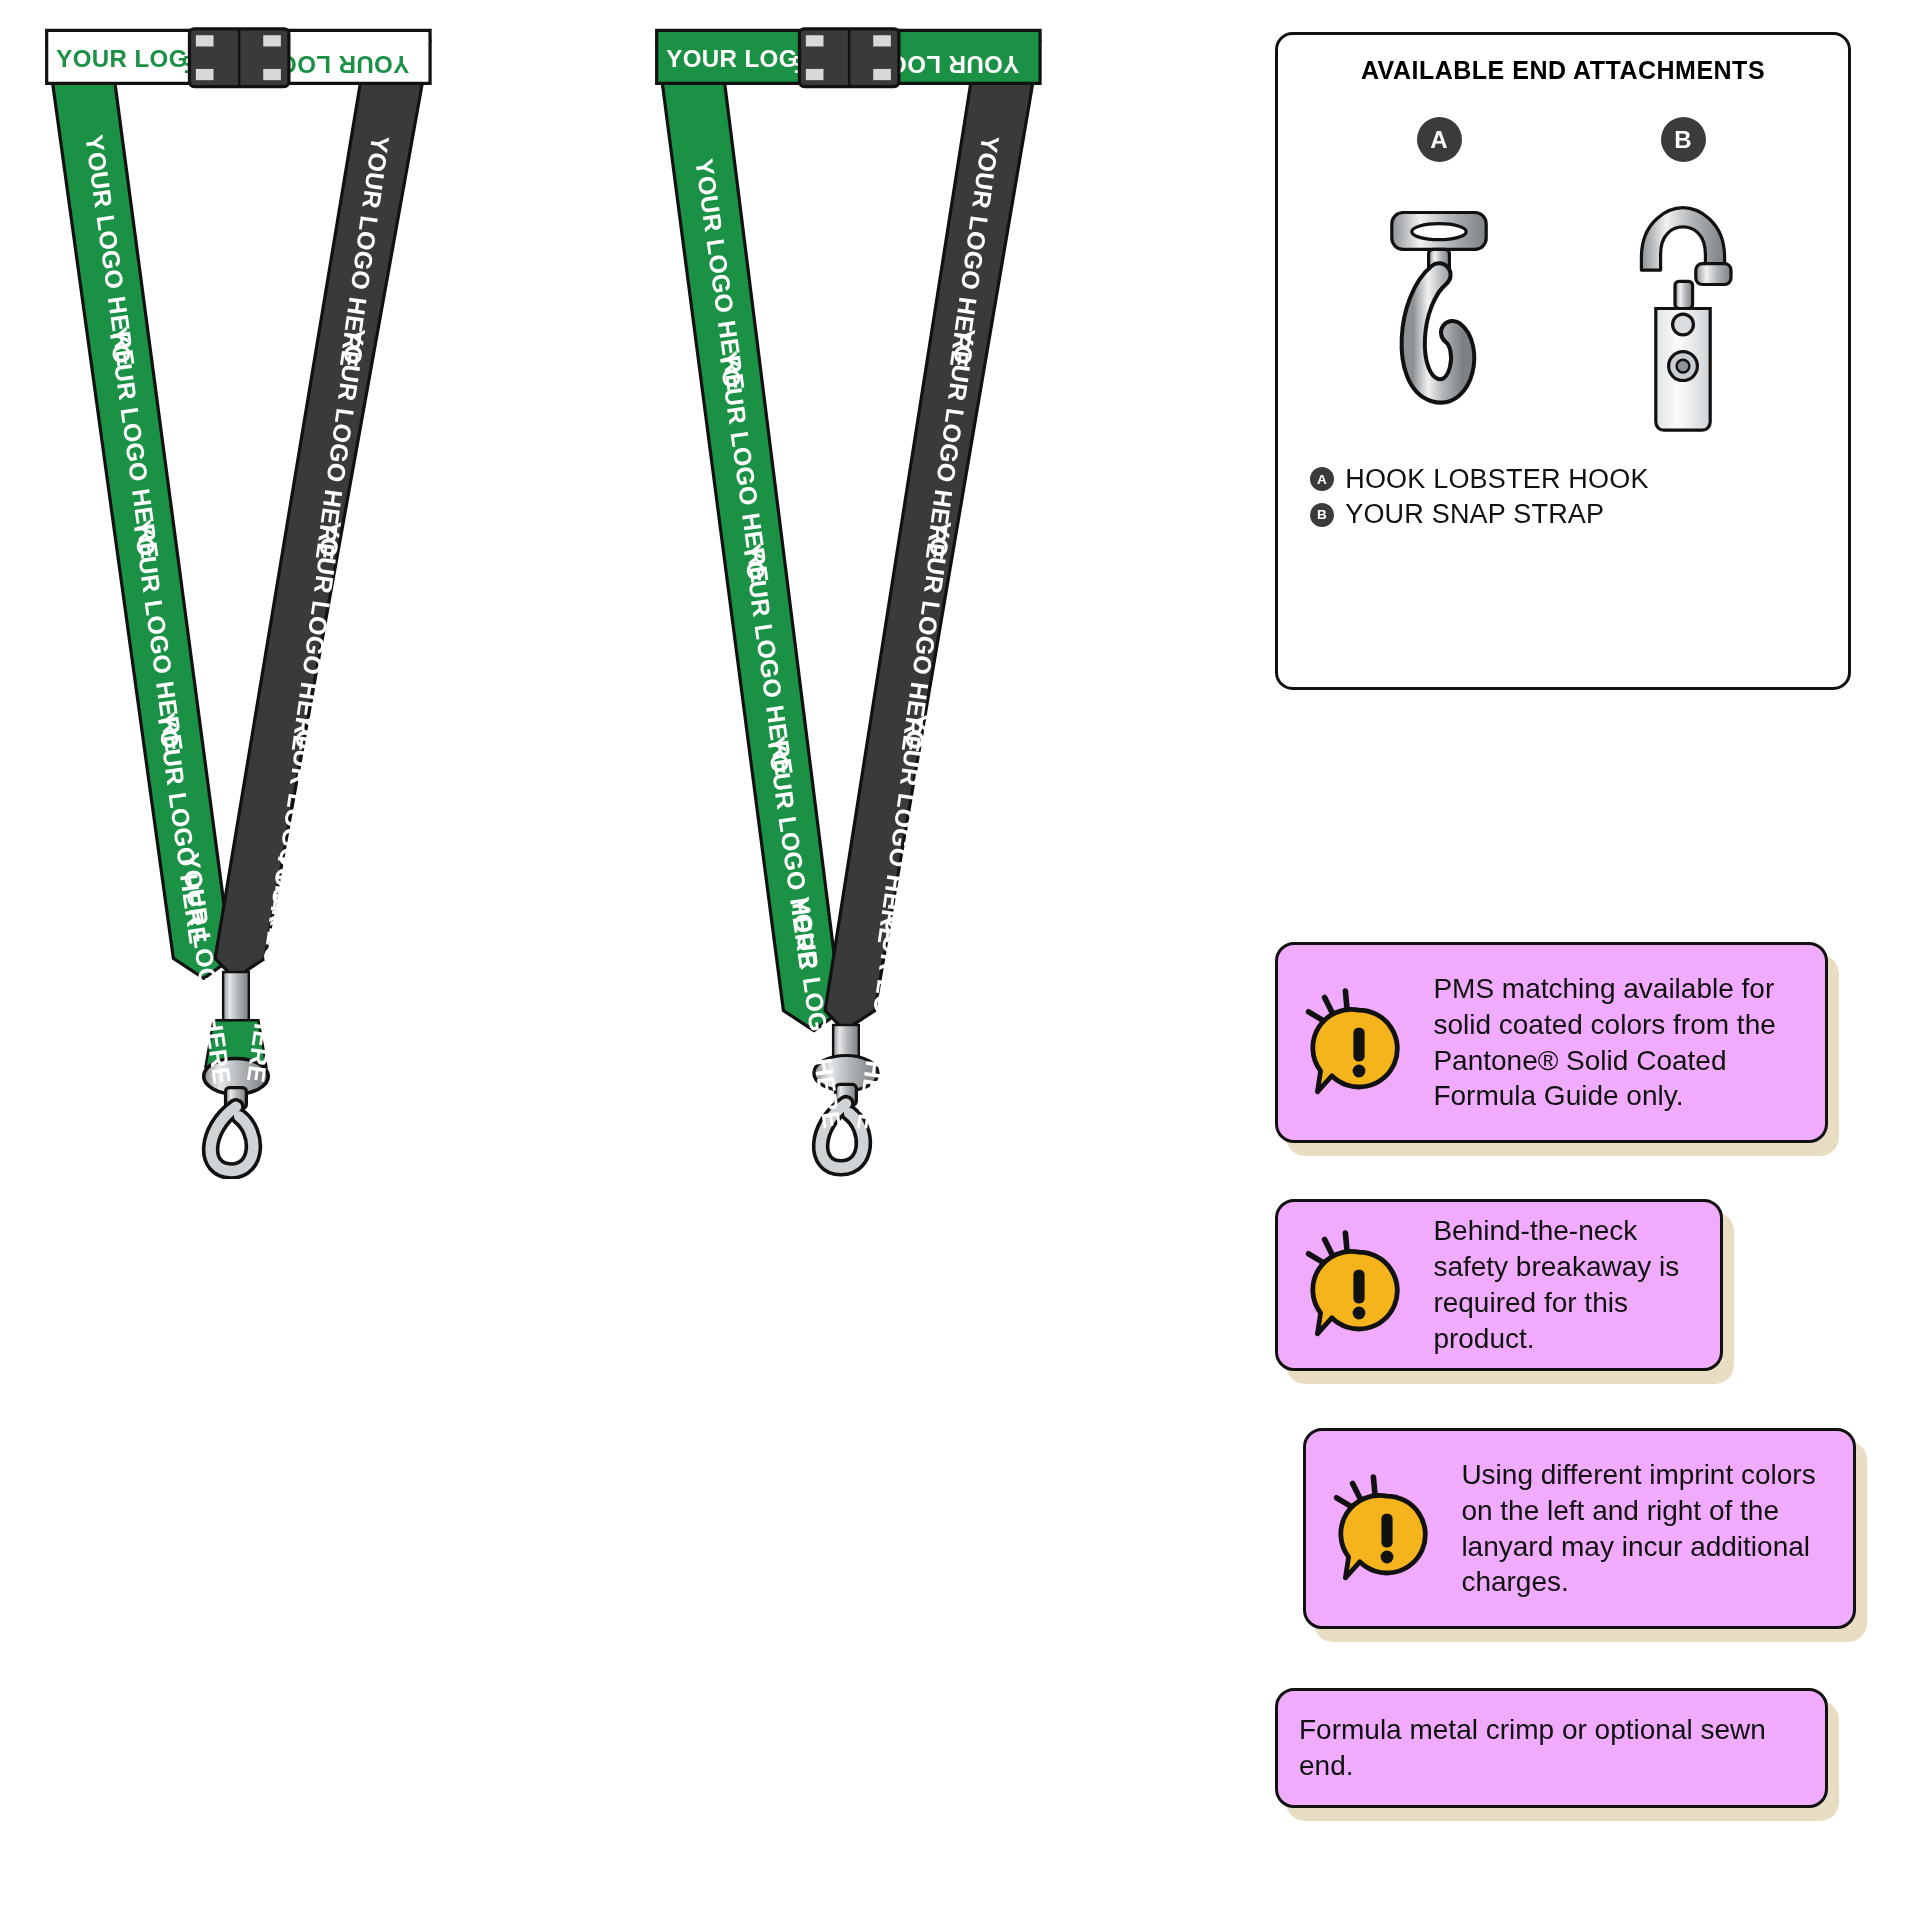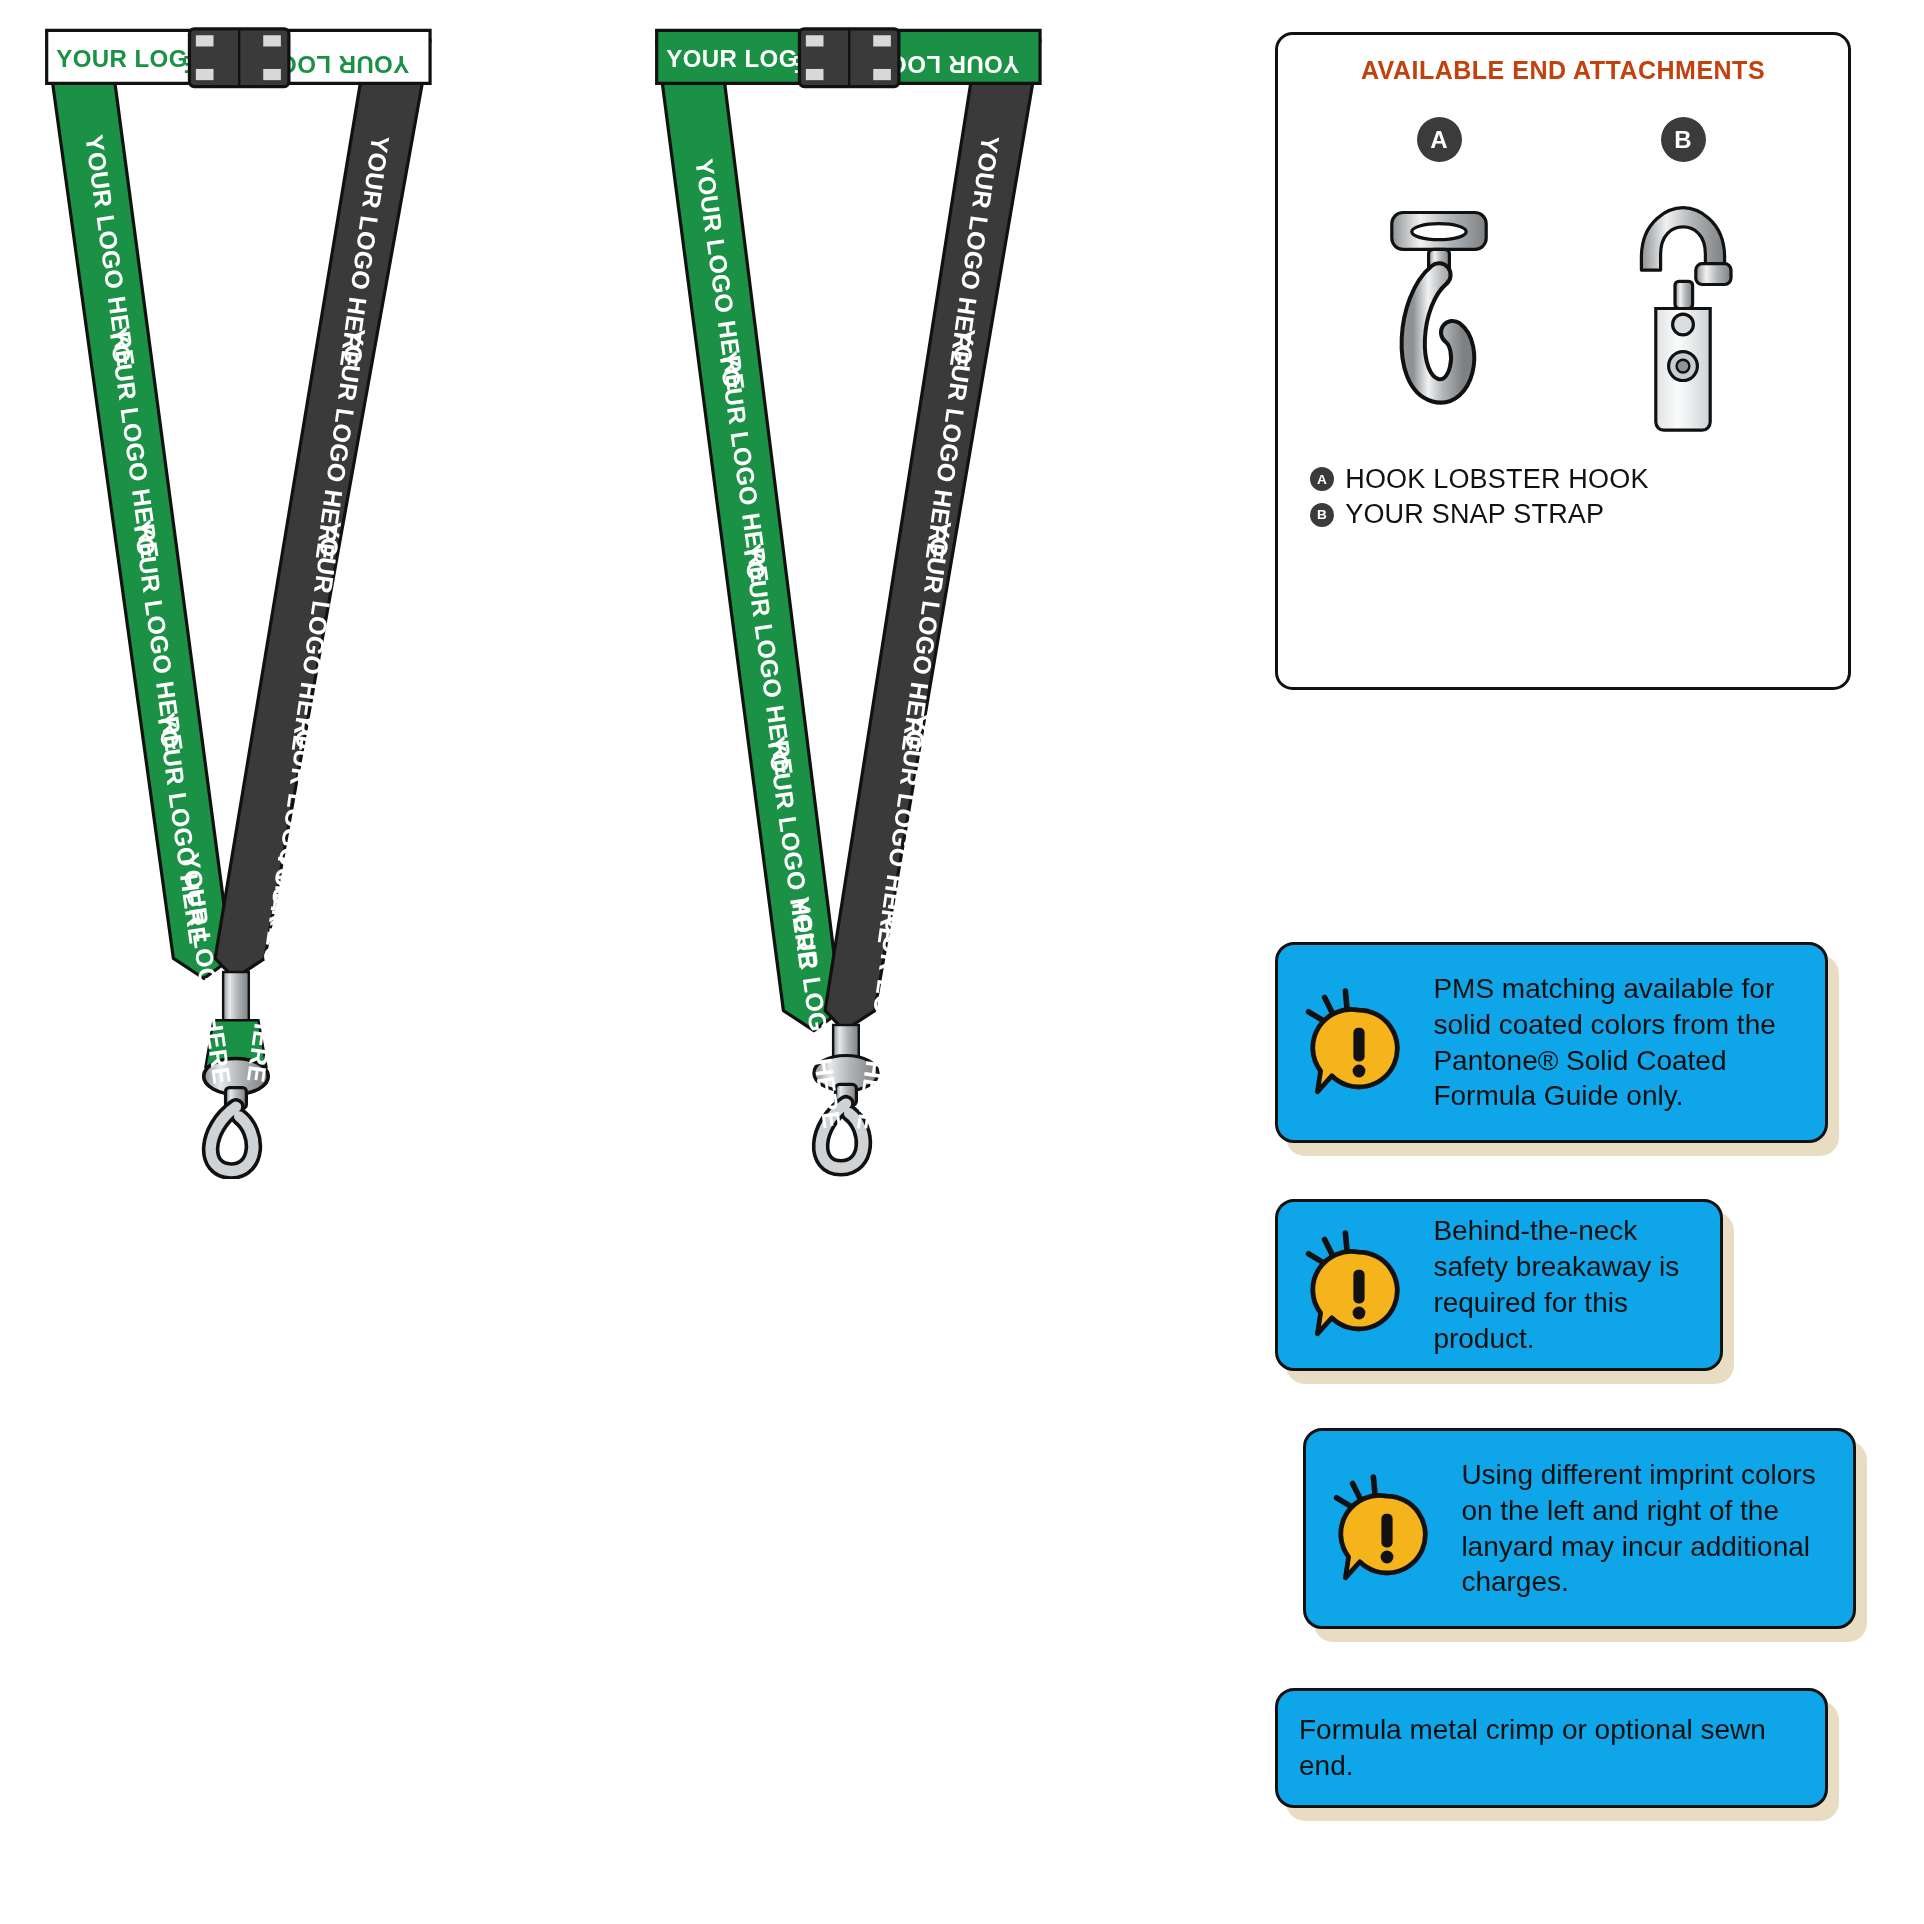--- a/index.html
+++ b/index.html
@@ -28,21 +28,21 @@
     border:3.2px solid #111;
     border-radius:17.6px;
     background:#fff;
     box-sizing:border-box;
   }
   .panel-title{
     text-align:center;
     font-weight:bold;
     font-size:25px;
     letter-spacing:0.5px;
-    color:#c2410c;
+    color:#000000;
     margin-top:21px;
   }
   .badge{
     width:45px;height:45px;border-radius:50%;
     background:#3b3b3b;color:#fff;
     display:flex;align-items:center;justify-content:center;
     font-weight:bold;font-size:24px;
     font-family:"Liberation Sans", sans-serif;
   }
   .badge-sm{
@@ -64,21 +64,21 @@
   .note{
     position:absolute;
     box-sizing:border-box;
   }
   .note .shadow{
     position:absolute;left:11.2px;top:13px;right:-11.2px;bottom:-13px;
     background:#e8dcc3;border-radius:19px;
   }
   .note .body{
     position:absolute;left:0;top:0;right:0;bottom:0;
-    background:#0ea5e9;
+    background:#f0abfc;
     border:3.2px solid #111;
     border-radius:19px;
     display:flex;align-items:center;
     padding:17.6px 21px;
     box-sizing:border-box;
   }
   .note.plain .body{align-items:flex-start;}
   .note-text{
     font-size:28px;
     line-height:1.28;

